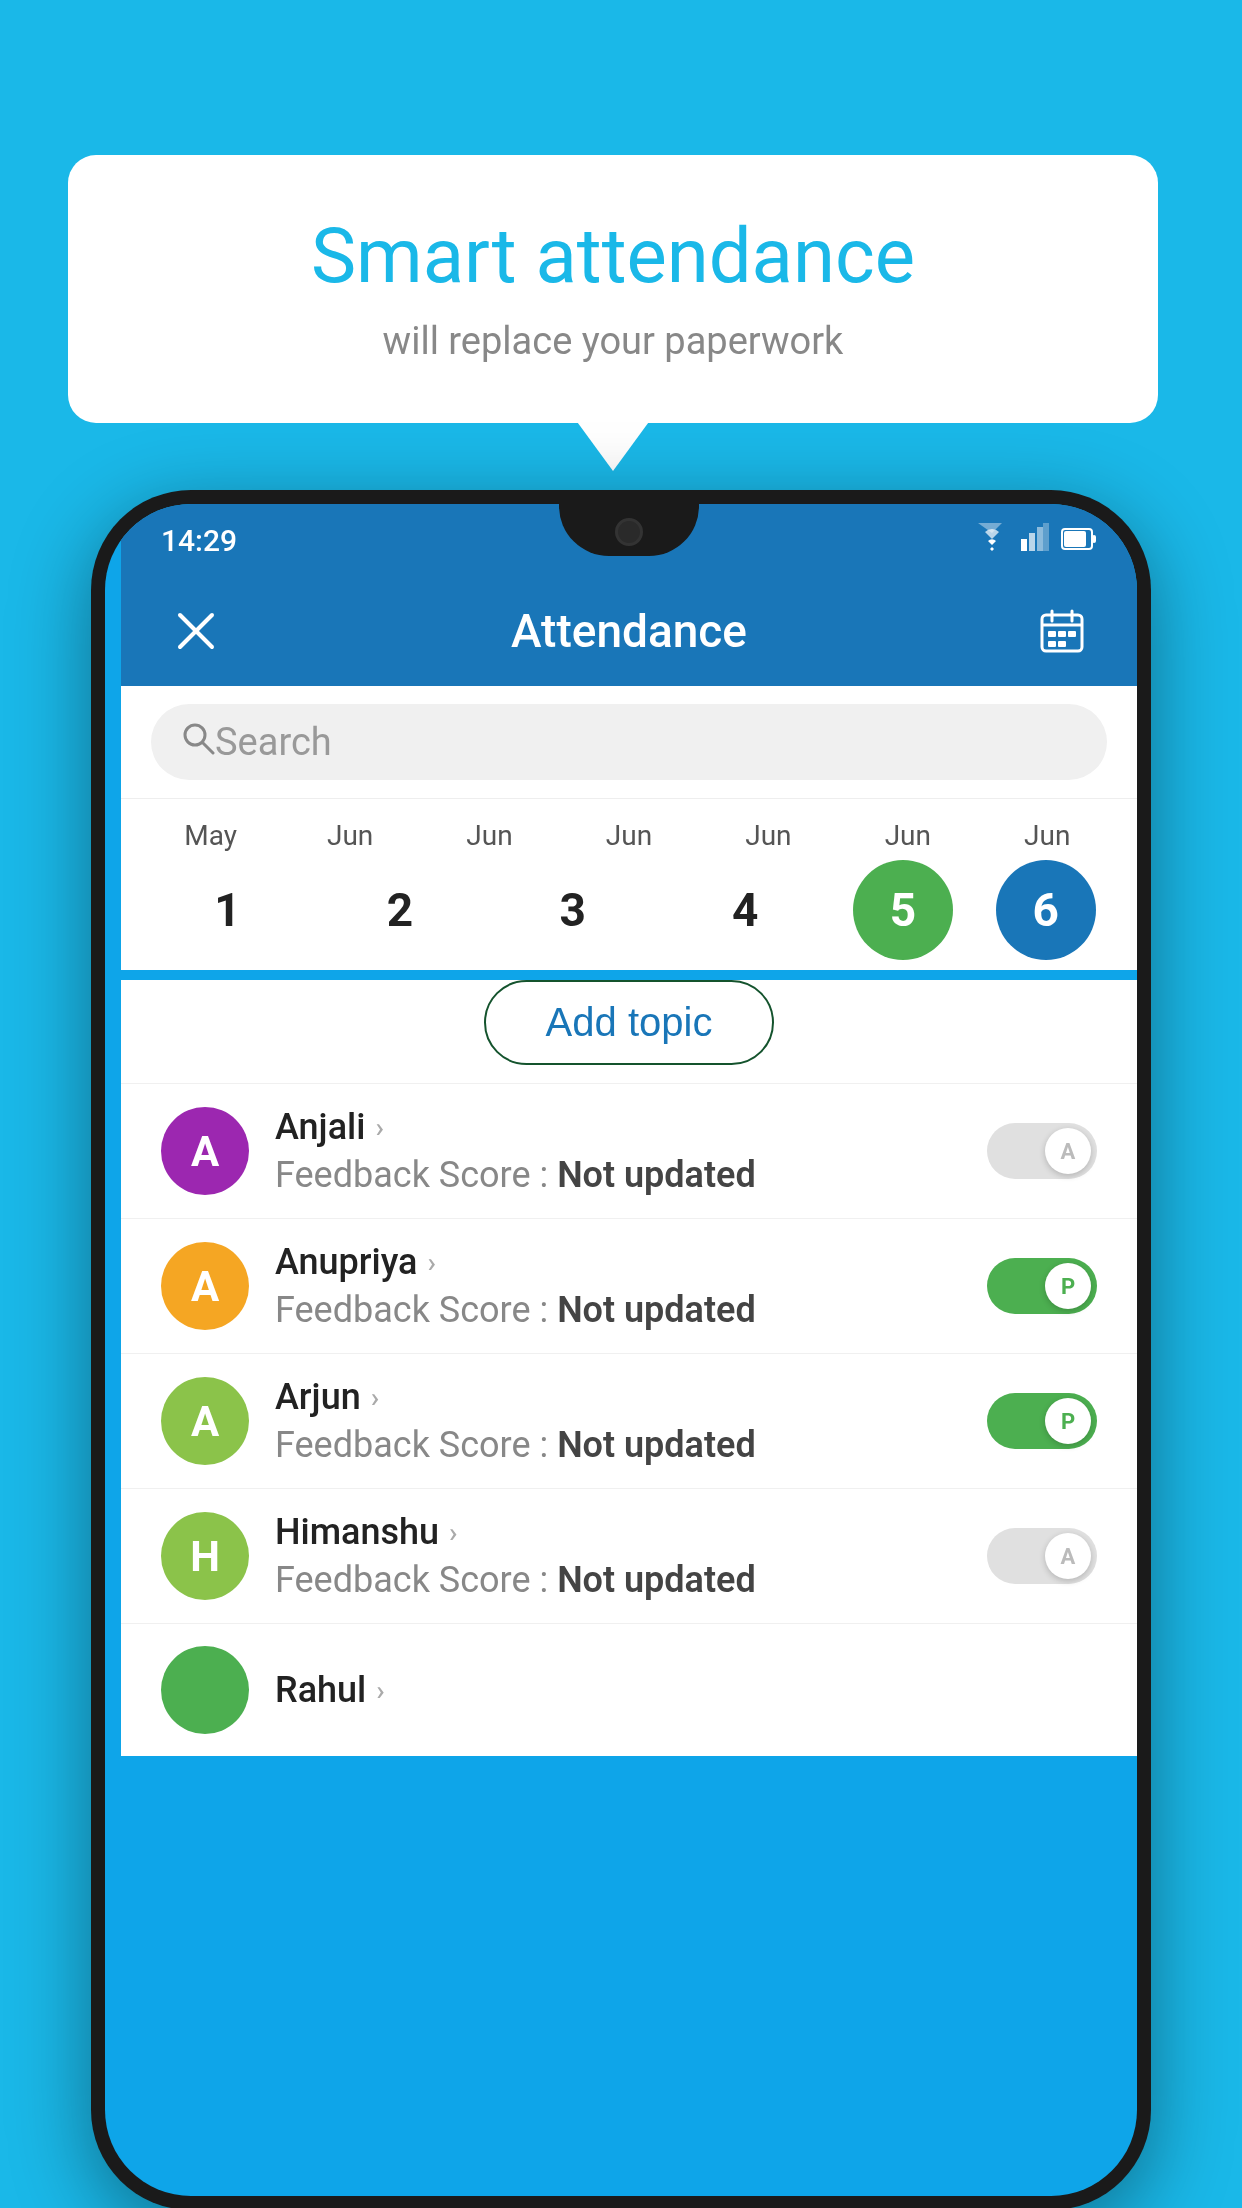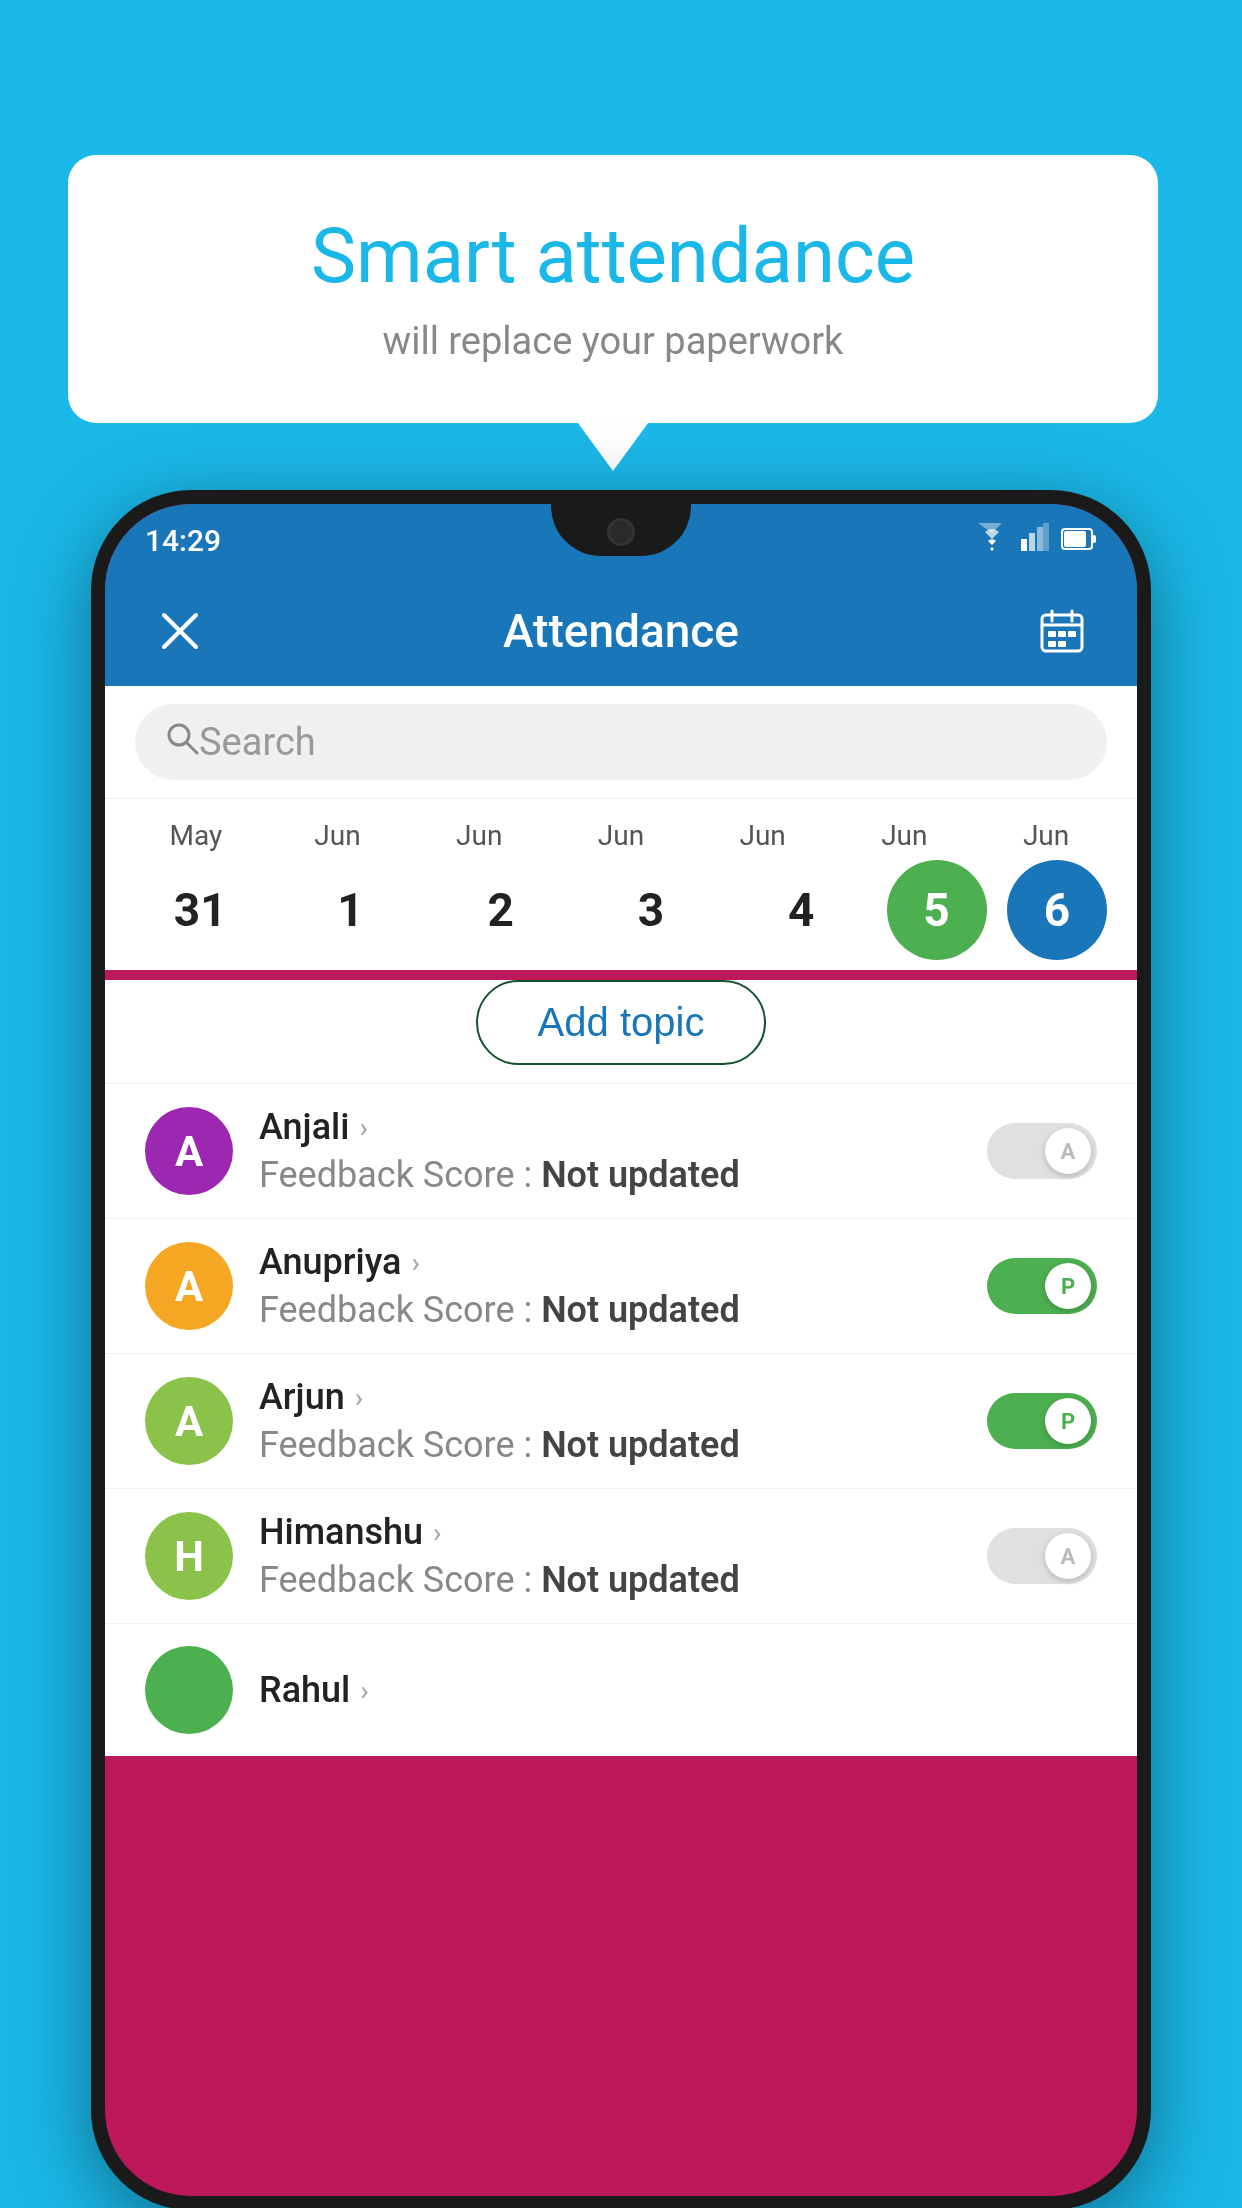--- a/index.html
+++ b/index.html
@@ -101,21 +101,22 @@
     }
 
     .phone-screen {
       position: absolute;
       top: 14px;
       left: 14px;
       right: 14px;
       bottom: 14px;
       border-radius: 86px;
       overflow: hidden;
-      background: #be185d;
+      background: #0ea5e9;
+      padding-left: 16px;
     }
 
     
     .status-bar {
       background: #1976b8;
       height: 72px;
       display: flex;
       align-items: center;
       justify-content: space-between;
       padding: 0 40px;
@@ -518,21 +519,20 @@
         <div class="month-row">
           <span class="month-label">May</span>
           <span class="month-label">Jun</span>
           <span class="month-label">Jun</span>
           <span class="month-label">Jun</span>
           <span class="month-label">Jun</span>
           <span class="month-label">Jun</span>
           <span class="month-label">Jun</span>
         </div>
         <div class="date-row">
-          <div class="date-cell">31</div>
           <div class="date-cell">1</div>
           <div class="date-cell">2</div>
           <div class="date-cell">3</div>
           <div class="date-cell">4</div>
           <div class="date-cell today">5</div>
           <div class="date-cell selected">6</div>
         </div>
       </div>
 
       <div class="content-area">

